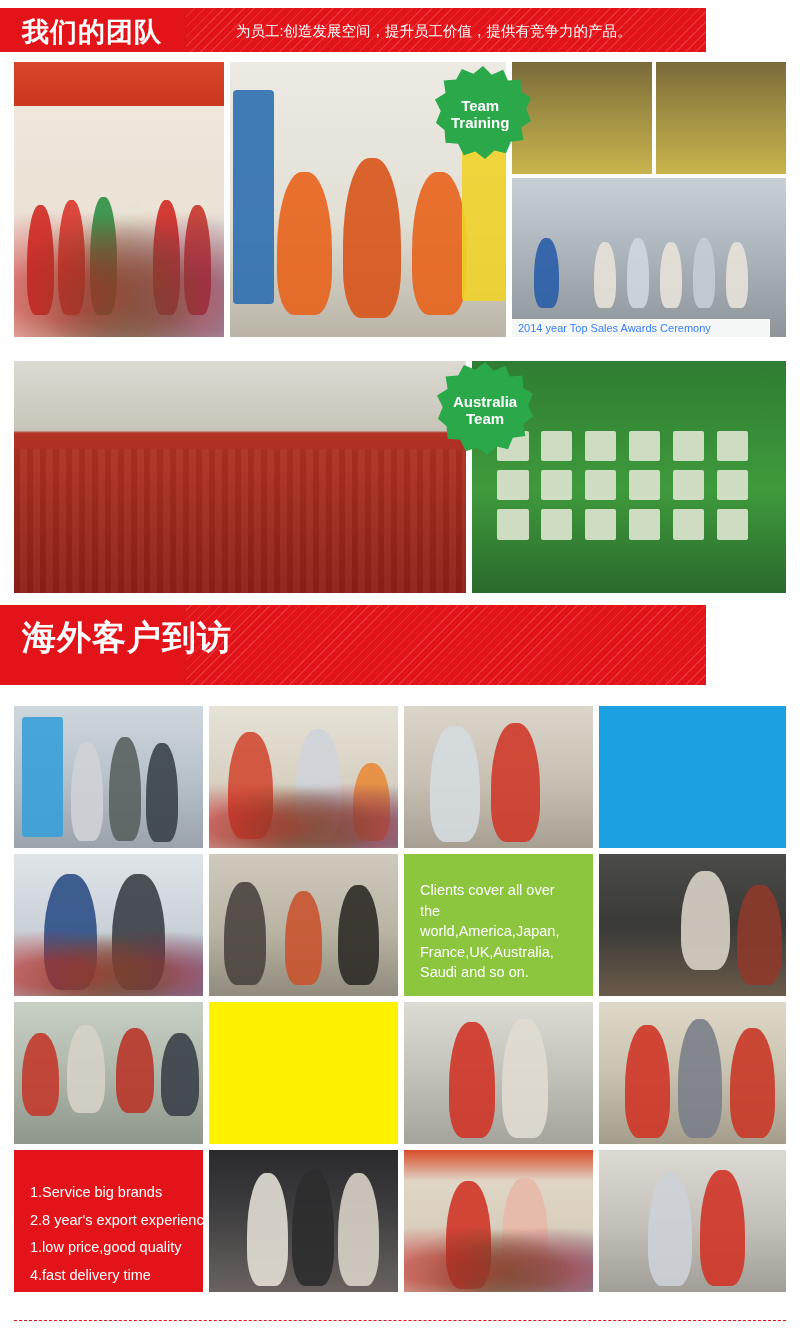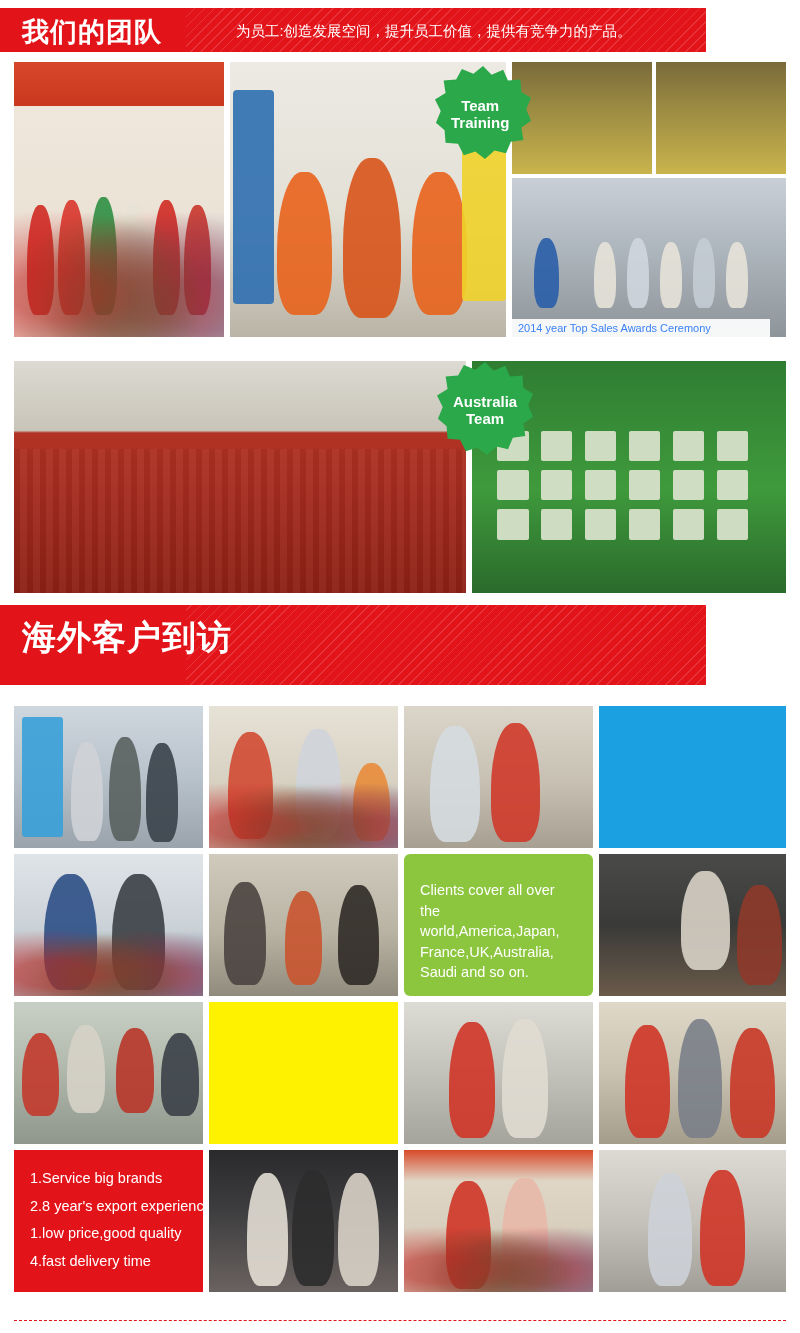--- a/index.html
+++ b/index.html
@@ -162,22 +162,22 @@
 
   
   .text-tile {
     position: absolute;
     color: #ffffff;
     font-size: 14.5px;
     line-height: 1.42;
     padding: 26px 16px 10px 16px;
     overflow: hidden;
   }
-  .text-tile.lime { background: #8cc63e; border-radius: 6px; }
-  .text-tile.red  { background: #e3131a; padding-top: 18px; }
+  .text-tile.lime { background: #8cc63e; }
+  .text-tile.red  { background: #e3131a; padding-top: 32px; }
   .text-tile p { margin: 0; }
   .text-tile ol { list-style: none; }
   .text-tile li { margin: 0 0 7px 0; white-space: nowrap; }
 
   
   .dashed-rule {
     position: absolute;
     left: 14px;
     right: 14px;
     bottom: 12px;

